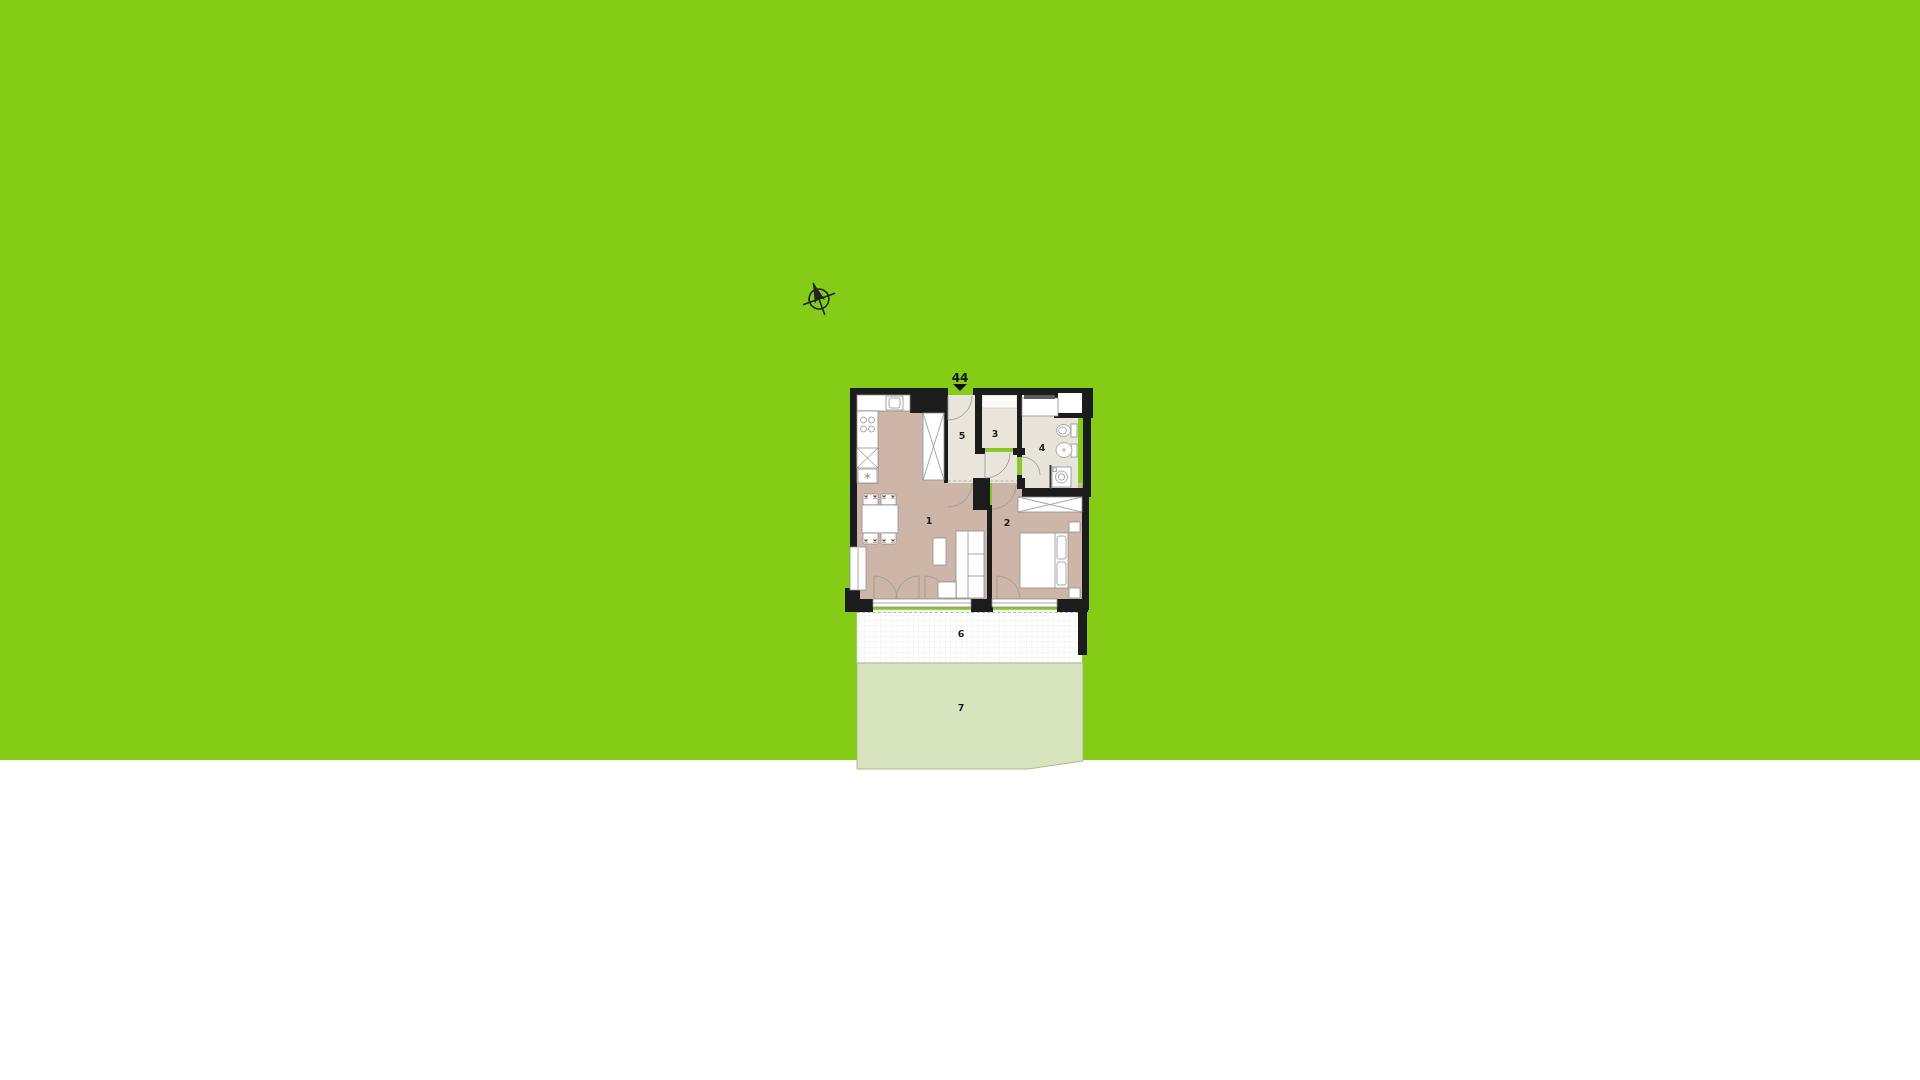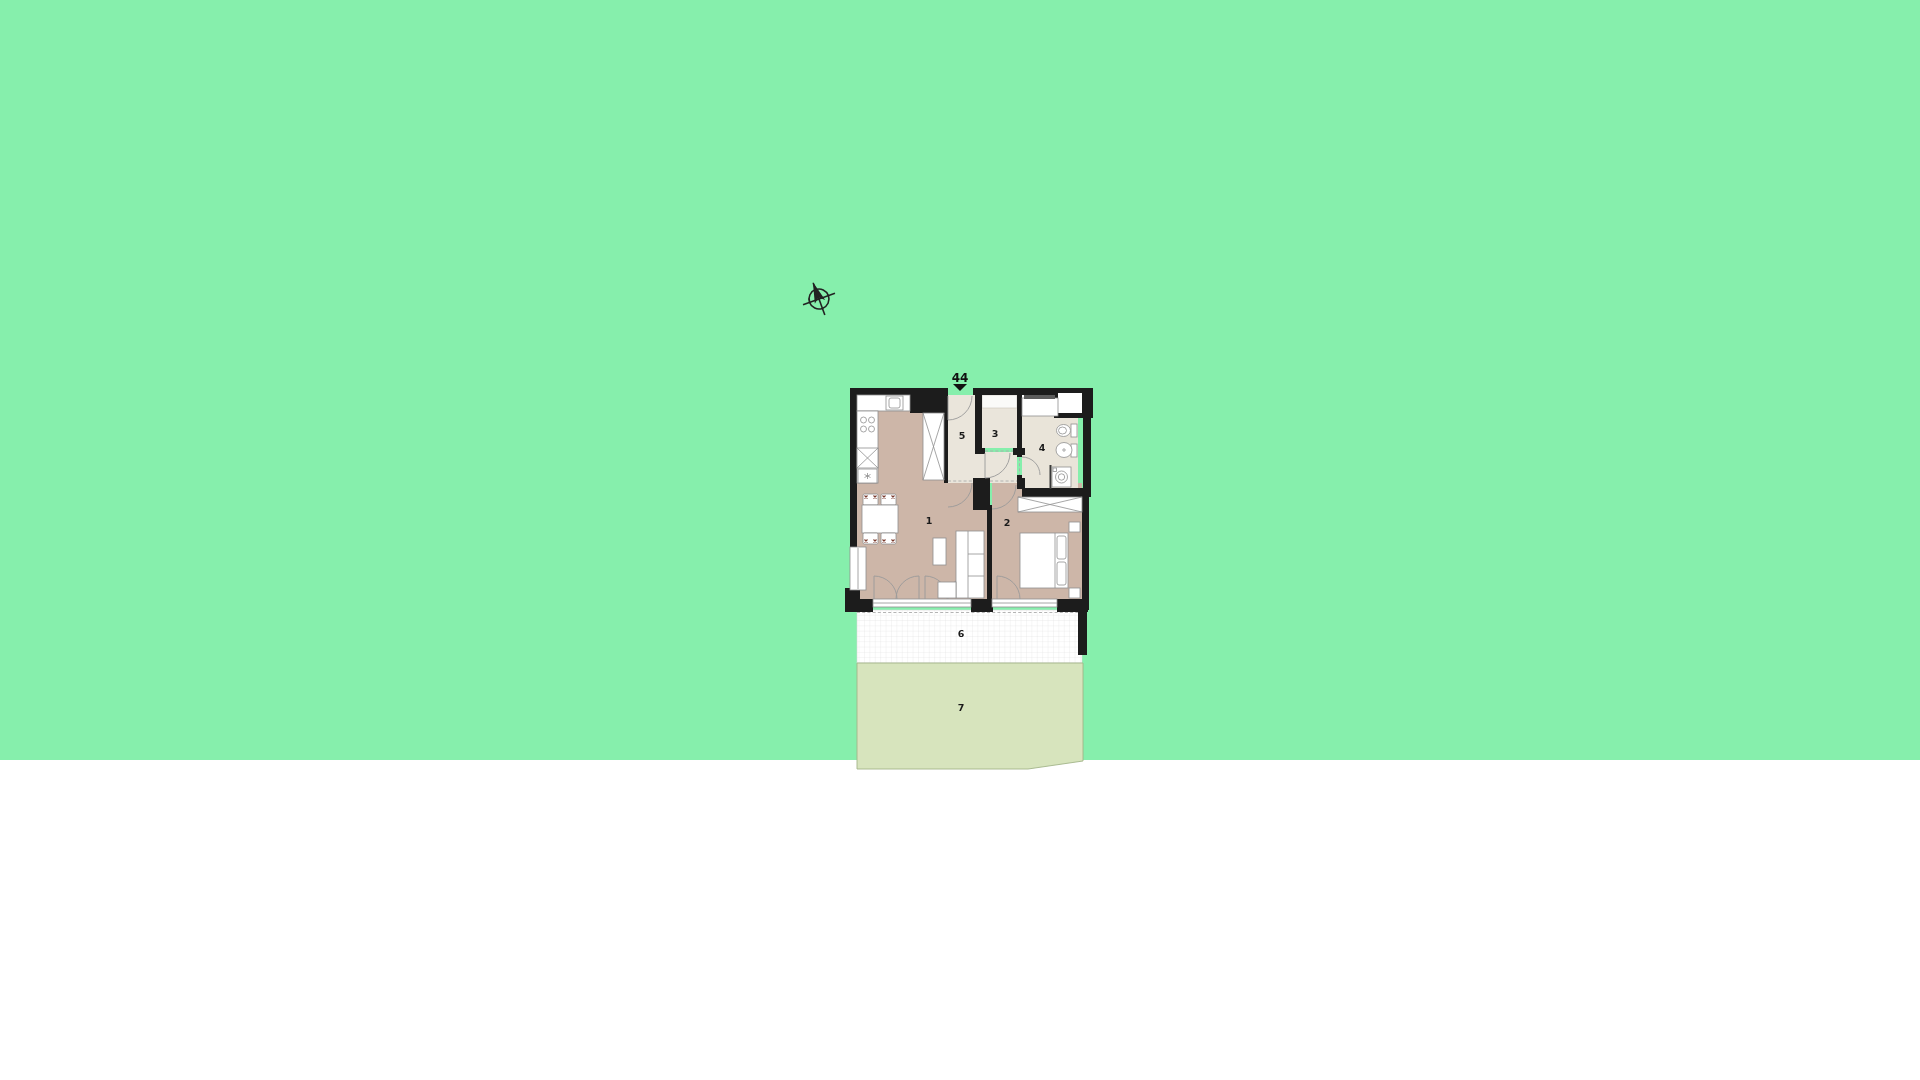--- a/index.html
+++ b/index.html
@@ -1,20 +1,20 @@
 <!DOCTYPE html>
 <html><head>
 <meta charset="utf-8">
 <style>
   html,body{margin:0;padding:0;}
   body{
     width:1920px;height:1080px;background:#ffffff;overflow:hidden;
     font-family:"DejaVu Sans","Liberation Sans",sans-serif;
   }
-  .stage{position:relative;width:1920px;height:760px;background:#86efac;}
+  .stage{position:relative;width:1920px;height:760px;background:#84cc16;}
   svg{position:absolute;top:0;left:0;}
   .wall{fill:#1c1c1c;stroke:none;}
   .furn{fill:#ffffff;stroke:#8f8f8f;stroke-width:0.8;}
   .furnline{fill:none;stroke:#8f8f8f;stroke-width:0.8;}
   .door{fill:none;stroke:#9a9a9a;stroke-width:0.9;}
   .dash{fill:none;stroke:#ababab;stroke-width:0.9;stroke-dasharray:3 2.2;}
   .lbl{font:bold 9.5px "DejaVu Sans","Liberation Sans",sans-serif;fill:#1a1a1a;text-anchor:middle;}
   .lbl-unit{font:bold 12px "DejaVu Sans","Liberation Sans",sans-serif;fill:#111;text-anchor:middle;}
   .accent{stroke:#7a3b2e;stroke-width:1.1;fill:none;}
   .compassline{stroke:#222;stroke-width:1.6;fill:none;}

